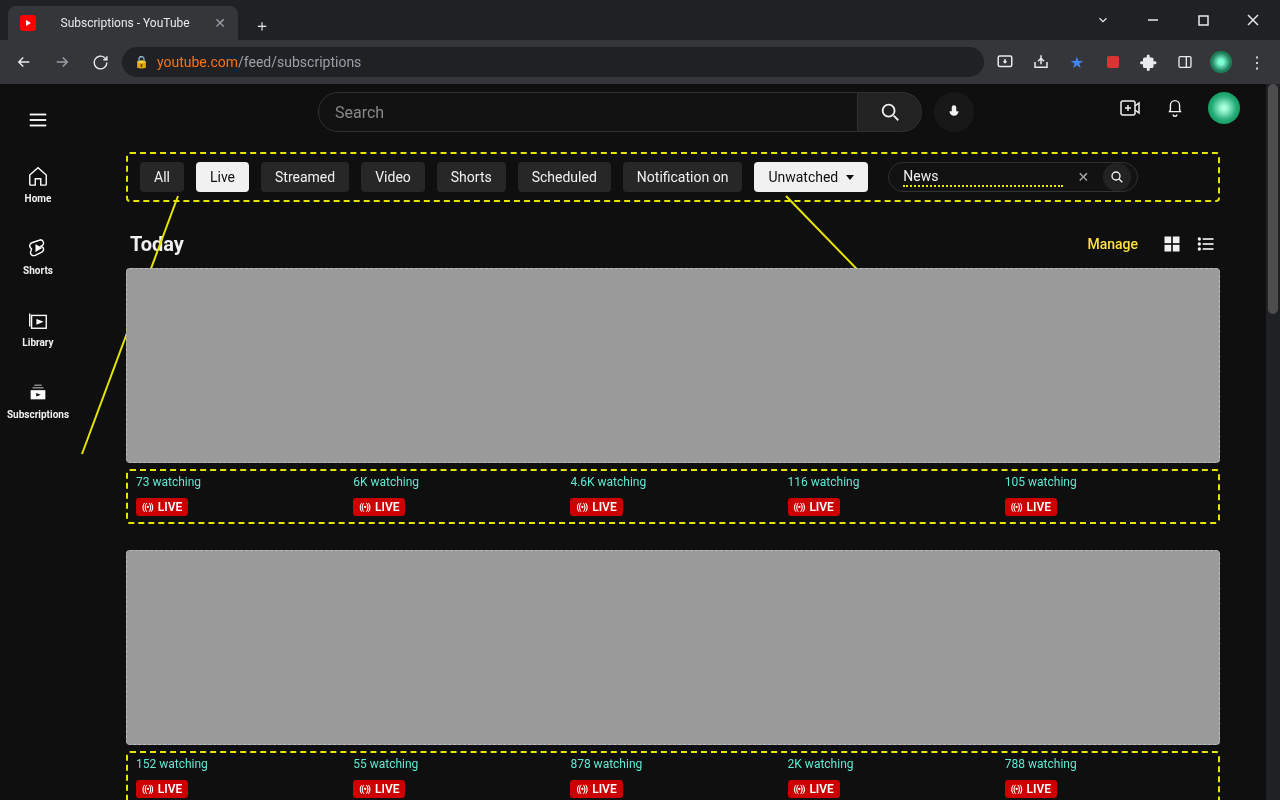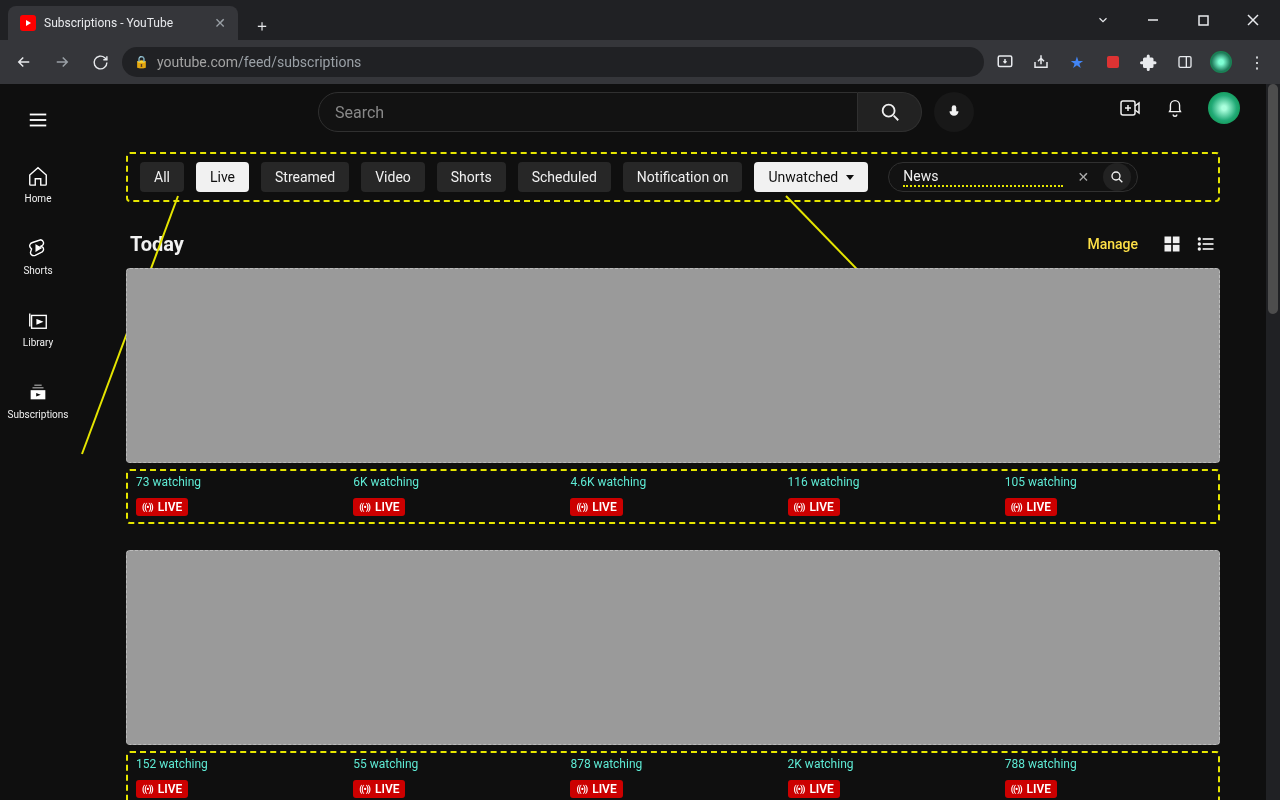--- a/index.html
+++ b/index.html
@@ -4,44 +4,44 @@
 <style>
 * { margin: 0; padding: 0; box-sizing: border-box; font-family: Roboto, Arial, sans-serif; }
 html, body { width: 1280px; height: 800px; background: #202124; overflow: hidden; }
 
 
 .browser-chrome { background: #202124; }
 .titlebar { height: 40px; display: flex; align-items: flex-end; }
 .tab { display: flex; align-items: center; gap: 8px; background: #35363a; color: #e8eaed; height: 34px; padding: 0 12px; border-radius: 8px 8px 0 0; margin: 6px 0 0 8px; width: 230px; font-size: 12px; }
 .tab .favicon { width: 16px; height: 16px; background: #f00; border-radius: 3px; display: flex; align-items: center; justify-content: center; }
 .tab .favicon::before { content: ""; border-left: 5px solid #fff; border-top: 3px solid transparent; border-bottom: 3px solid transparent; margin-left: 1px; }
-.tab .title { flex: 1; white-space: nowrap; overflow: hidden; text-overflow: ellipsis; }
+.tab .title { flex: 1; white-space: nowrap; overflow: hidden; text-overflow: ellipsis; text-align: center; }
 .tab .close { color: #9aa0a6; font-size: 14px; }
 .new-tab { color: #e8eaed; width: 28px; height: 28px; margin: 8px 0 0 10px; display: flex; align-items: center; justify-content: center; font-size: 16px; }
 .titlebar-right { margin-left: auto; display: flex; align-items: center; gap: 4px; height: 40px; padding-right: 4px; }
 .win-btn { width: 46px; height: 32px; display: flex; align-items: center; justify-content: center; color: #e8eaed; }
 
 .toolbar { height: 44px; background: #35363a; display: flex; align-items: center; padding: 0 8px; gap: 6px; }
 .nav-btn { width: 32px; height: 32px; display: flex; align-items: center; justify-content: center; color: #9aa0a6; border-radius: 50%; }
 .nav-btn.enabled { color: #e8eaed; }
 .addr { flex: 1; height: 30px; background: #202124; border-radius: 15px; display: flex; align-items: center; padding: 0 12px; gap: 8px; color: #e8eaed; font-size: 14px; }
 .addr .lock { color: #9aa0a6; font-size: 12px; }
-.addr .host { color: #a3a3a3; }
+.addr .host { color: #f97316; }
 .addr .path { color: #9aa0a6; }
 .tool-icons { display: flex; align-items: center; gap: 6px; }
 .tool-btn { width: 30px; height: 30px; display: flex; align-items: center; justify-content: center; color: #e8eaed; border-radius: 50%; }
 .star { color: #4285f4; }
 .ext-avatar { width: 22px; height: 22px; border-radius: 50%; background: radial-gradient(circle, #7fffd4 15%, #1e7a5a 60%, #0a3 100%); }
 
 
 .app { position: relative; width: 1280px; height: 716px; background: #0f0f0f; display: flex; }
 .app-scroll { position: absolute; right: 0; top: 0; width: 14px; height: 100%; background: #202124; }
 .app-scroll .thumb { position: absolute; left: 2px; right: 2px; top: 0; height: 230px; background: #4d4d4d; border-radius: 5px; }
 
-.sidebar { width: 76px; padding-top: 8px; }
+.sidebar { width: 76px; padding-top: 8px; font-weight: bold; }
 .hamburger { width: 40px; height: 40px; margin: 8px 0 8px 18px; display: flex; align-items: center; justify-content: center; color: #fff; }
 .side-item { display: flex; flex-direction: column; align-items: center; gap: 5px; color: #f1f1f1; font-size: 10px; padding: 16px 0; cursor: pointer; }
 .side-item.active { background: transparent; }
 .side-icon { width: 24px; height: 24px; display: flex; align-items: center; justify-content: center; }
 
 .main { flex: 1; padding: 10px 60px 0 50px; position: relative; }
 
 .topbar { position: absolute; left: 0; right: 0; top: 0; height: 56px; display: flex; align-items: center; padding-left: 242px; }
 .searchbox { width: 540px; height: 40px; background: #121212; border: 1px solid #303030; border-radius: 40px 0 0 40px; display: flex; align-items: center; padding: 0 16px; color: #888; font-size: 16px; }
 .searchbtn { width: 64px; height: 40px; background: #222; border: 1px solid #303030; border-left: none; border-radius: 0 40px 40px 0; display: flex; align-items: center; justify-content: center; color: #f1f1f1; }

